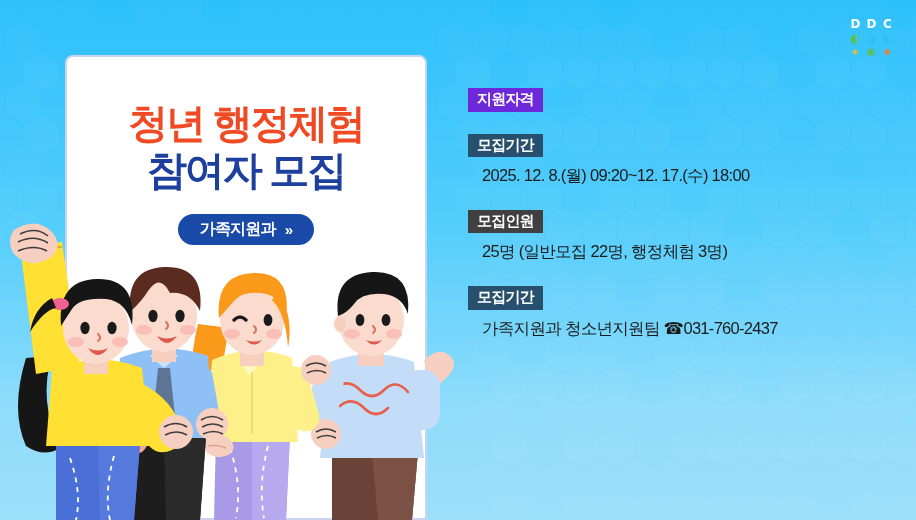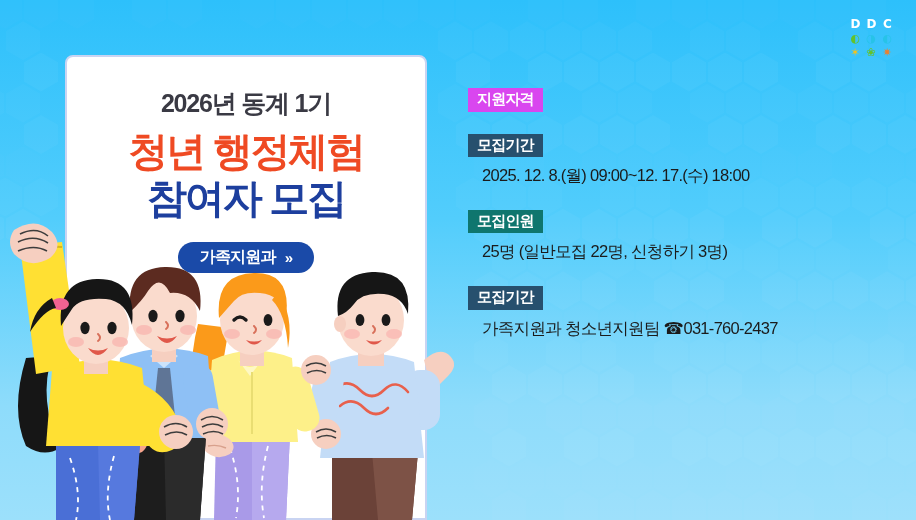--- a/index.html
+++ b/index.html
@@ -393,21 +393,20 @@
       <div class="logo-cell lc-cyan">◑</div>
       <div class="logo-cell lc-cyan">◐</div>
       <div class="logo-cell lc-yellow">✶</div>
       <div class="logo-cell lc-green">❀</div>
       <div class="logo-cell lc-orange">✷</div>
     </div>
 </div>
 
 <div class="card">
   <div class="card-inner">
-    <div class="eyebrow">2026년 동계 1기</div>
     <div class="title-red">청년 행정체험</div>
     <div class="title-navy">참여자 모집</div>
     <button class="apply-btn">
       <span>가족지원과</span>
       <span class="chev">»</span>
     </button>
   </div>
 </div>
 
 <svg class="illus" viewBox="0 0 470 300">
@@ -570,23 +569,23 @@
       <ellipse cx="120" cy="122" rx="8" ry="5" fill="#f9b6b0" opacity=".8"></ellipse>
 
       <path d="M98 114 q4 4 0 7" stroke="#d8705a" stroke-width="2" fill="none" stroke-linecap="round"></path>
       <path d="M88 128 q10 14 20 0 q-10 5 -20 0z" fill="#e0584a"></path>
     </g>
 
   </g>
 </svg>
 
 <div class="info" id="infoPanel">
-    <div class="info-block"><div class="badge" style="background: #d946ef; text-align: center;">지원자격</div></div>
+    <div class="info-block"><div class="badge" style="background: #6d28d9; text-align: center;">지원자격</div></div>
     <div class="info-block"><div class="badge" style="background: rgb(39, 80, 110);">모집기간</div><div class="info-lines">
-        <div class="info-line">2025. 12. 8.(월) 09:00~12. 17.(수) 18:00</div>
+        <div class="info-line">2025. 12. 8.(월) 09:20~12. 17.(수) 18:00</div>
       </div></div>
-    <div class="info-block"><div class="badge" style="background: #0f766e;">모집인원</div><div class="info-lines">
-        <div class="info-line">25명 (일반모집 22명, 신청하기 3명)</div>
+    <div class="info-block"><div class="badge" style="background: #404040;">모집인원</div><div class="info-lines">
+        <div class="info-line">25명 (일반모집 22명, 행정체험 3명)</div>
       </div></div>
     <div class="info-block"><div class="badge" style="background: rgb(39, 80, 110);">모집기간</div><div class="info-lines">
         <div class="info-line">가족지원과 청소년지원팀 ☎031-760-2437</div>
       </div></div>
   </div>
 
 </body></html>

